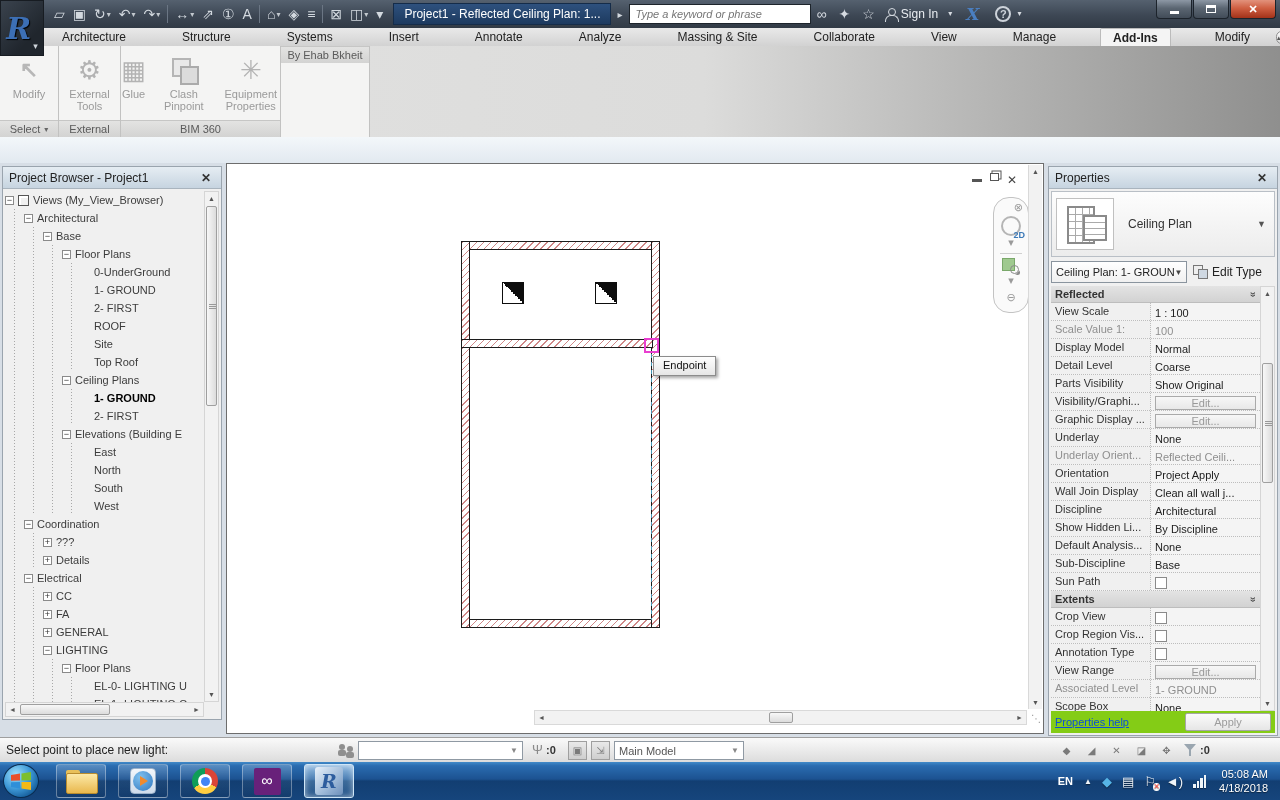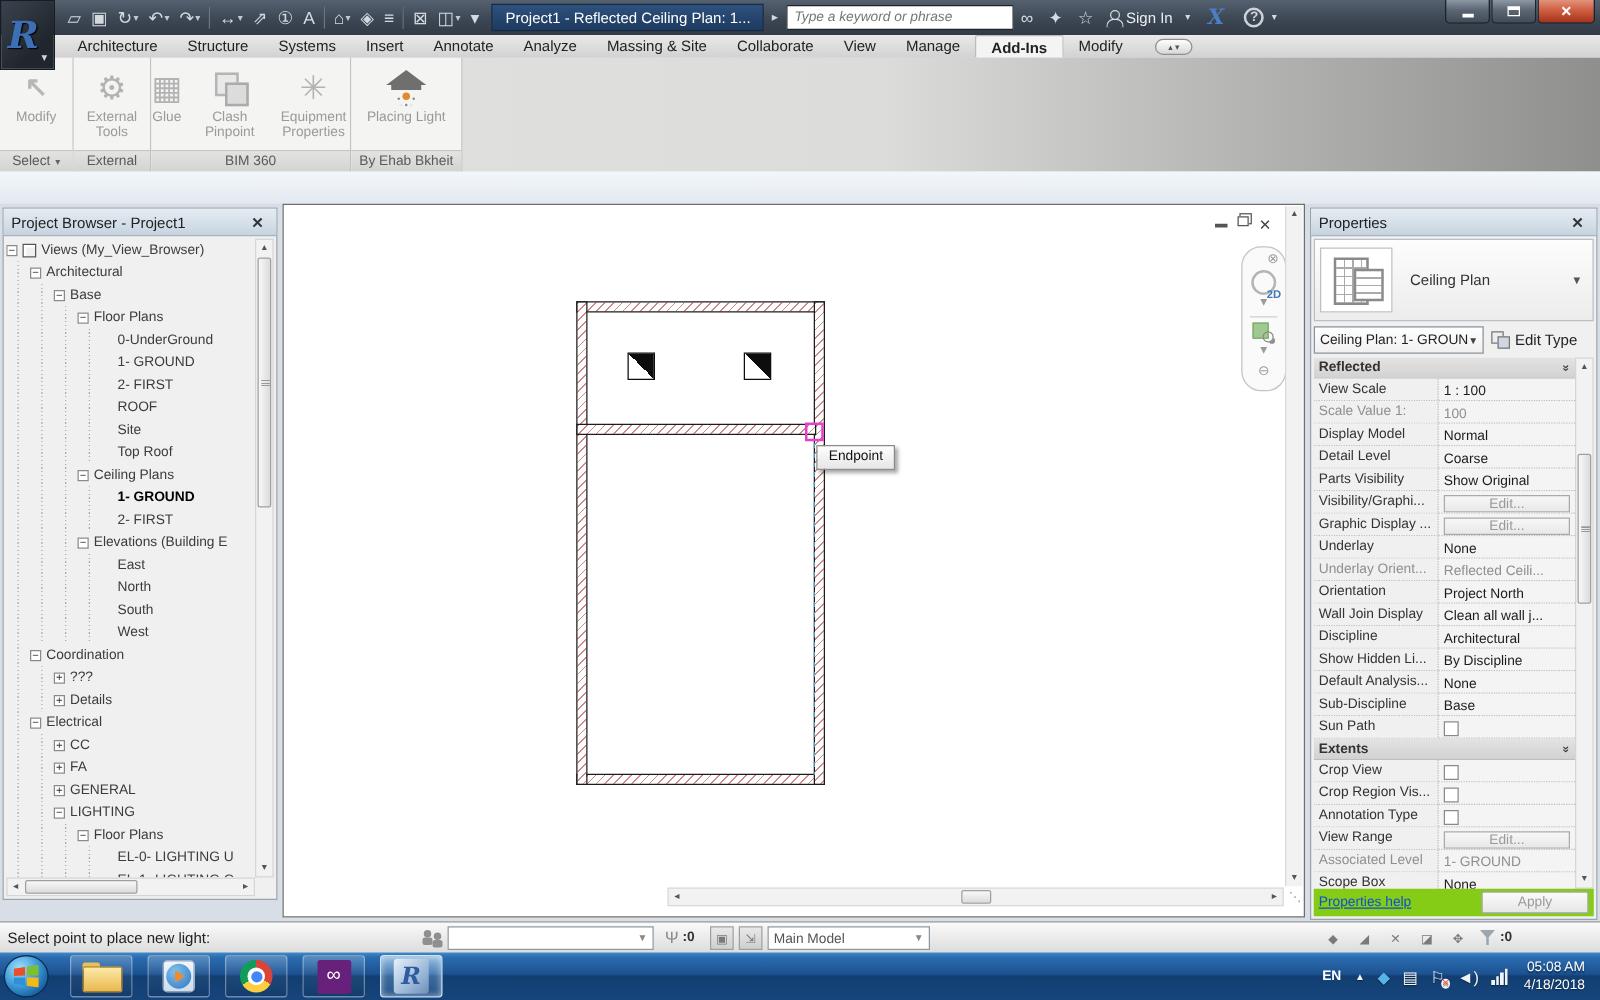--- a/index.html
+++ b/index.html
@@ -34,21 +34,21 @@
   .wbtns{position:absolute;right:4px;top:0;display:flex;}
   .wbtn{width:36px;height:19px;border:1px solid #1c232b;border-top:none;border-radius:0 0 4px 4px;
     background:linear-gradient(#8d98a5,#5b6672 45%,#424c58);display:flex;align-items:center;justify-content:center;margin-left:1px;}
   .wbtn.close{width:46px;background:linear-gradient(#e2927c,#cf5f42 45%,#a33219);}
   .wmin-g{width:9px;height:3px;background:#fff;margin-top:6px;}
   .wmax-g{width:10px;height:8px;border:1px solid #fff;border-top:3px solid #fff;}
   .wclose-g{color:#fff;font-size:11px;font-weight:bold;}
 
   
   .tabrow{position:absolute;left:0;top:28px;width:1280px;height:18px;background:linear-gradient(#e9e9e9,#d2d2d2);display:flex;align-items:flex-end;z-index:20;}
-  .tabs{display:flex;margin-left:50px;height:18px;}
+  .tabs{display:flex;margin-left:50px;height:18px;gap:32px;}
   .tab{padding:2px 12px 2px;font-size:12px;color:#222;white-space:nowrap;}
   .tab.active{background:#f4f4f4;border:1px solid #bbb;border-bottom:none;border-radius:2px 2px 0 0;font-weight:bold;}
   .paneltoggle{margin-left:14px;margin-bottom:2px;width:30px;height:13px;border:1px solid #8f8f8f;border-radius:7px;
     background:linear-gradient(#fdfdfd,#d8d8d8);display:flex;align-items:center;justify-content:center;font-size:7px;color:#555;}
 
   
   .ribbon{position:absolute;left:0;top:46px;width:1280px;height:91px;background:linear-gradient(to right,#e2e2e1 0,#dcdcdb 55%,#b9b9b8 75%,#8f8f8e 100%);display:flex;z-index:10;}
   .rpanel{height:91px;background:#f4f4f3;border-right:1px solid #c2c2c1;display:flex;flex-direction:column;}
   .rbody{flex:1;display:flex;justify-content:center;align-items:flex-start;padding-top:3px;}
   .rlabel{height:17px;background:linear-gradient(#e3e3e2,#d3d3d2);border-top:1px solid #c6c6c5;font-size:11px;color:#5a5a5a;
@@ -371,32 +371,20 @@
               <span class="g-glyph">✳</span>
             </div>
           <div class="rlb" style="width:58px;">Equipment Properties</div>
         </div>
       </div>
       <div class="rlabel">
           <span>BIM 360</span>
         </div>
     </div>
     <div class="rpanel" style="width:89px;">
-      <div class="rbody">
-        <div class="rbtn">
-          <div class="ric">
-            <span class="house-ic">
-              <span class="roof"></span>
-                <span class="housebody"></span>
-                <span class="bulb"></span>
-            </span>
-          </div>
-          <div class="rlb">Placing Light</div>
-        </div>
-      </div>
       <div class="rlabel">
           <span>By Ehab Bkheit</span>
         </div>
     </div>
   </div>
 
   <div class="substrip"></div>
 
   <div class="sidewin browser">
     <div class="swtitle">
@@ -723,21 +711,21 @@
         <div class="prow">
           <div class="plabel">Underlay</div>
           <div class="pvalue">None</div>
         </div>
         <div class="prow">
           <div class="plabel dis">Underlay Orient...</div>
           <div class="pvalue dis">Reflected Ceili...</div>
         </div>
         <div class="prow">
           <div class="plabel">Orientation</div>
-          <div class="pvalue">Project North</div>
+          <div class="pvalue">Project Apply</div>
         </div>
         <div class="prow">
           <div class="plabel">Wall Join Display</div>
           <div class="pvalue">Clean all wall j...</div>
         </div>
         <div class="prow">
           <div class="plabel">Discipline</div>
           <div class="pvalue">Architectural</div>
         </div>
         <div class="prow">

